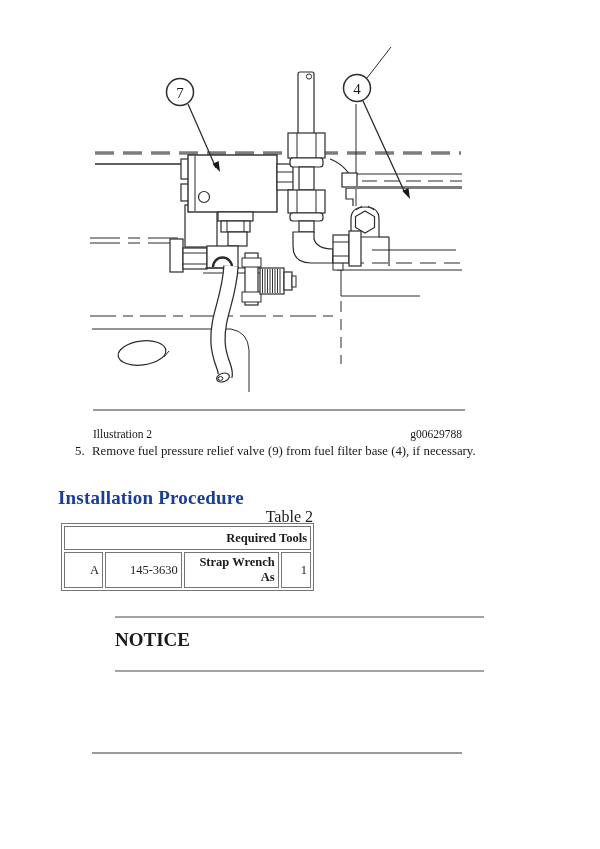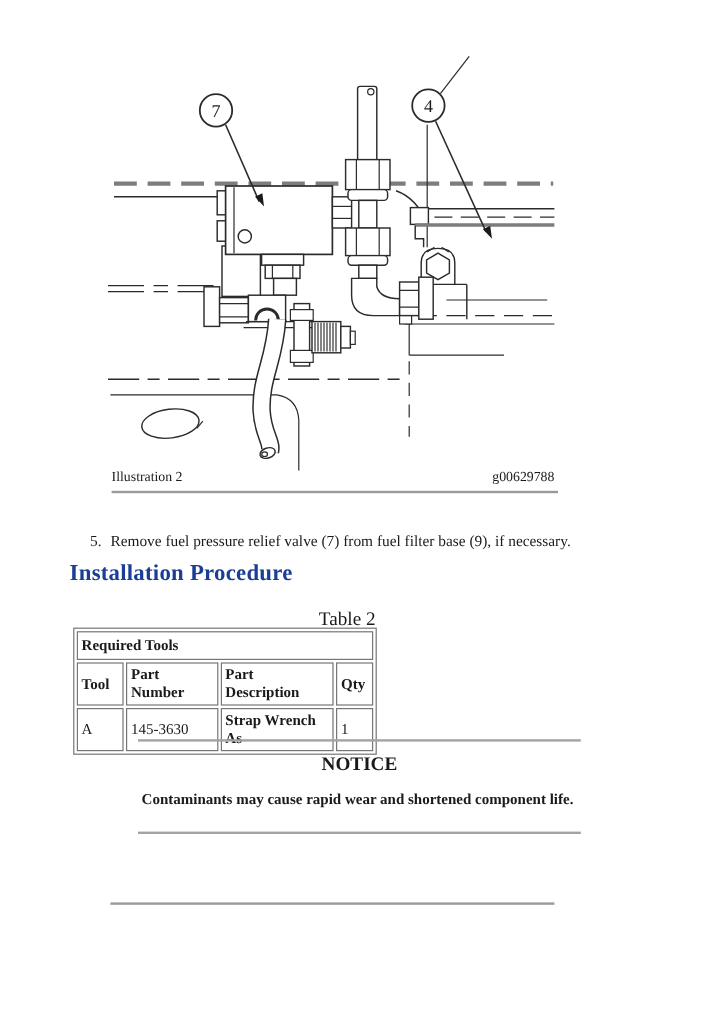--- a/index.html
+++ b/index.html
@@ -8,58 +8,58 @@
     font-family:"Liberation Serif","DejaVu Serif",serif;color:#1a1a1a;
     overflow:hidden;
   }
   .abs{position:absolute;}
   svg{display:block;}
   svg text{font-family:"Liberation Serif","DejaVu Serif",serif;fill:#1a1a1a;}
 
   
   .fig-sep{left:93px;top:409px;width:372px;height:2px;background:#9a9a9a;}
   .fig-caption{
-    left:93px;top:392px;width:369px;display:flex;justify-content:space-between;
+    left:93px;top:428px;width:369px;display:flex;justify-content:space-between;
     font-size:11.5px;
     text-align:center;
   }
 
   
   .step{
     left:75px;top:444px;width:440px;font-size:12.8px;line-height:1.25;
     display:flex;
   }
   .step .num{width:17px;flex:none;}
 
   
   .heading{
-    left:58px;top:467px;font-size:19px;font-weight:bold;color:#1b3e94;
+    left:58px;top:487px;font-size:19px;font-weight:bold;color:#1b3e94;
     letter-spacing:.2px;
   }
 
   
   .tbl-caption{left:61px;top:508px;width:252px;text-align:right;font-size:16px;}
   table.req{
     position:absolute;left:61px;top:523px;width:253px;
     border-collapse:separate;border-spacing:2px;
     border:1px solid #767676;background:#fff;
   }
   table.req th,table.req td{
     border:1px solid #767676;font-size:12.5px;padding:2px 3px;height:18px;
-    text-align:left;vertical-align:middle;background:#fff;
+    text-align:right;vertical-align:middle;background:#fff;
   }
   table.req th{font-weight:bold;}
   td.desc{text-align:left;padding-left:6px;font-weight:bold;}
   col.c-tool{width:40px;}col.c-pn{width:79px;}col.c-pd{width:97px;}col.c-qty{width:31px;}
 
   
   .notice{left:115px;top:616px;width:369px;}
   .notice .rule{height:2px;background:#a3a3a3;}
   .notice .title{
-    text-align:center;font-weight:bold;font-size:16px;margin:11px 0 12px 0;
+    text-align:left;font-weight:bold;font-size:19px;margin:11px 0 12px 0;
   }
   .notice p{
     font-weight:bold;font-size:12.5px;margin:0 0 14px 0;padding-left:3px;
     line-height:1.2;
   }
   .notice .rule.bottom{margin-top:19px;}
 
   .final-rule{left:92px;top:752px;width:370px;height:2px;background:#9a9a9a;}
 </style>
 </head>
@@ -193,53 +193,46 @@
 
 <div class="abs fig-sep"></div>
 
 <div class="abs fig-caption">
   <span>Illustration 2</span>
   <span>g00629788</span>
 </div>
 
 <div class="abs step">
   <span class="num">5.</span>
-  <span>Remove fuel pressure relief valve (7) from fuel filter base (9), if necessary.</span>
+  <span>Remove fuel pressure relief valve (9) from fuel filter base (4), if necessary.</span>
 </div>
 
 <div class="abs heading" style="color: rgb(27, 62, 148);">Installation Procedure</div>
 
 <div class="abs tbl-caption">Table 2</div>
 
 <table class="req">
   <colgroup>
       <col class="c-tool">
       <col class="c-pn">
       <col class="c-pd">
       <col class="c-qty">
     </colgroup>
   <tbody>
       <tr>
     <th colspan="4">Required Tools</th>
   </tr>
   <tr>
-    <th>Tool</th>
-    <th>Part Number</th>
-    <th>Part Description</th>
-    <th>Qty</th>
-  </tr>
-  <tr>
     <td>A</td>
     <td>145-3630</td>
     <td class="desc">Strap Wrench As</td>
     <td>1</td>
   </tr>
 </tbody>
   </table>
 
 <div class="abs notice">
   <div class="rule"></div>
   <div class="title">NOTICE</div>
-  <p>Contaminants may cause rapid wear and shortened component life.</p>
   <div class="rule bottom"></div>
 </div>
 
 <div class="abs final-rule"></div>
 
 </body></html>

